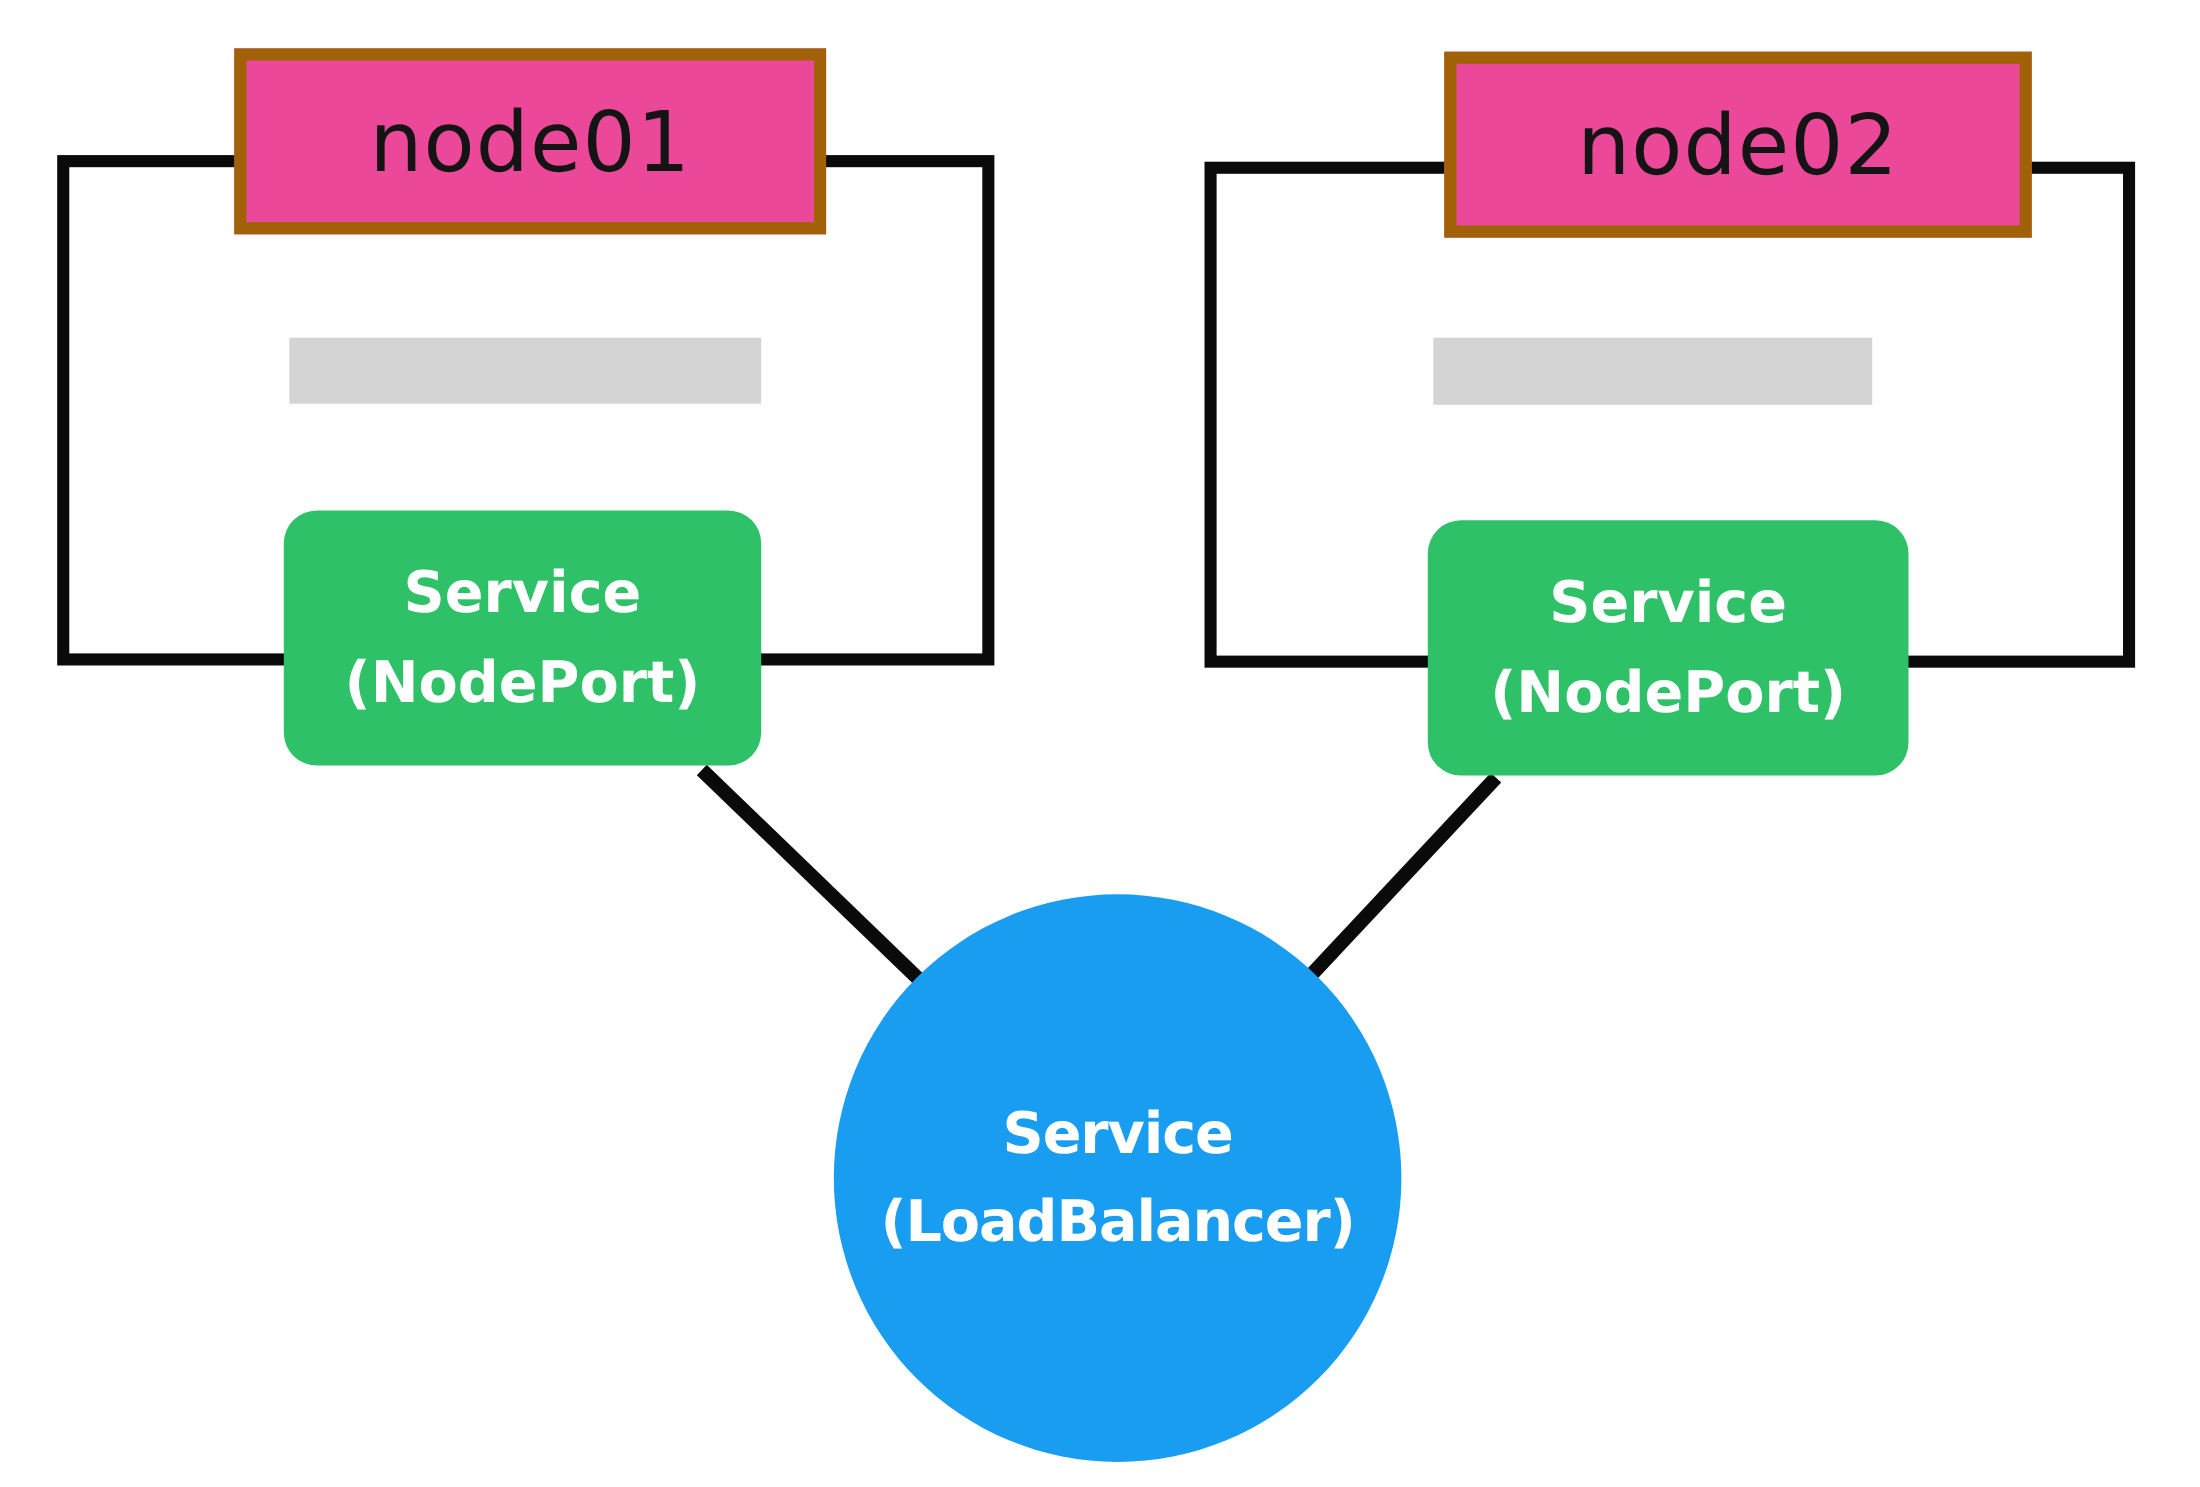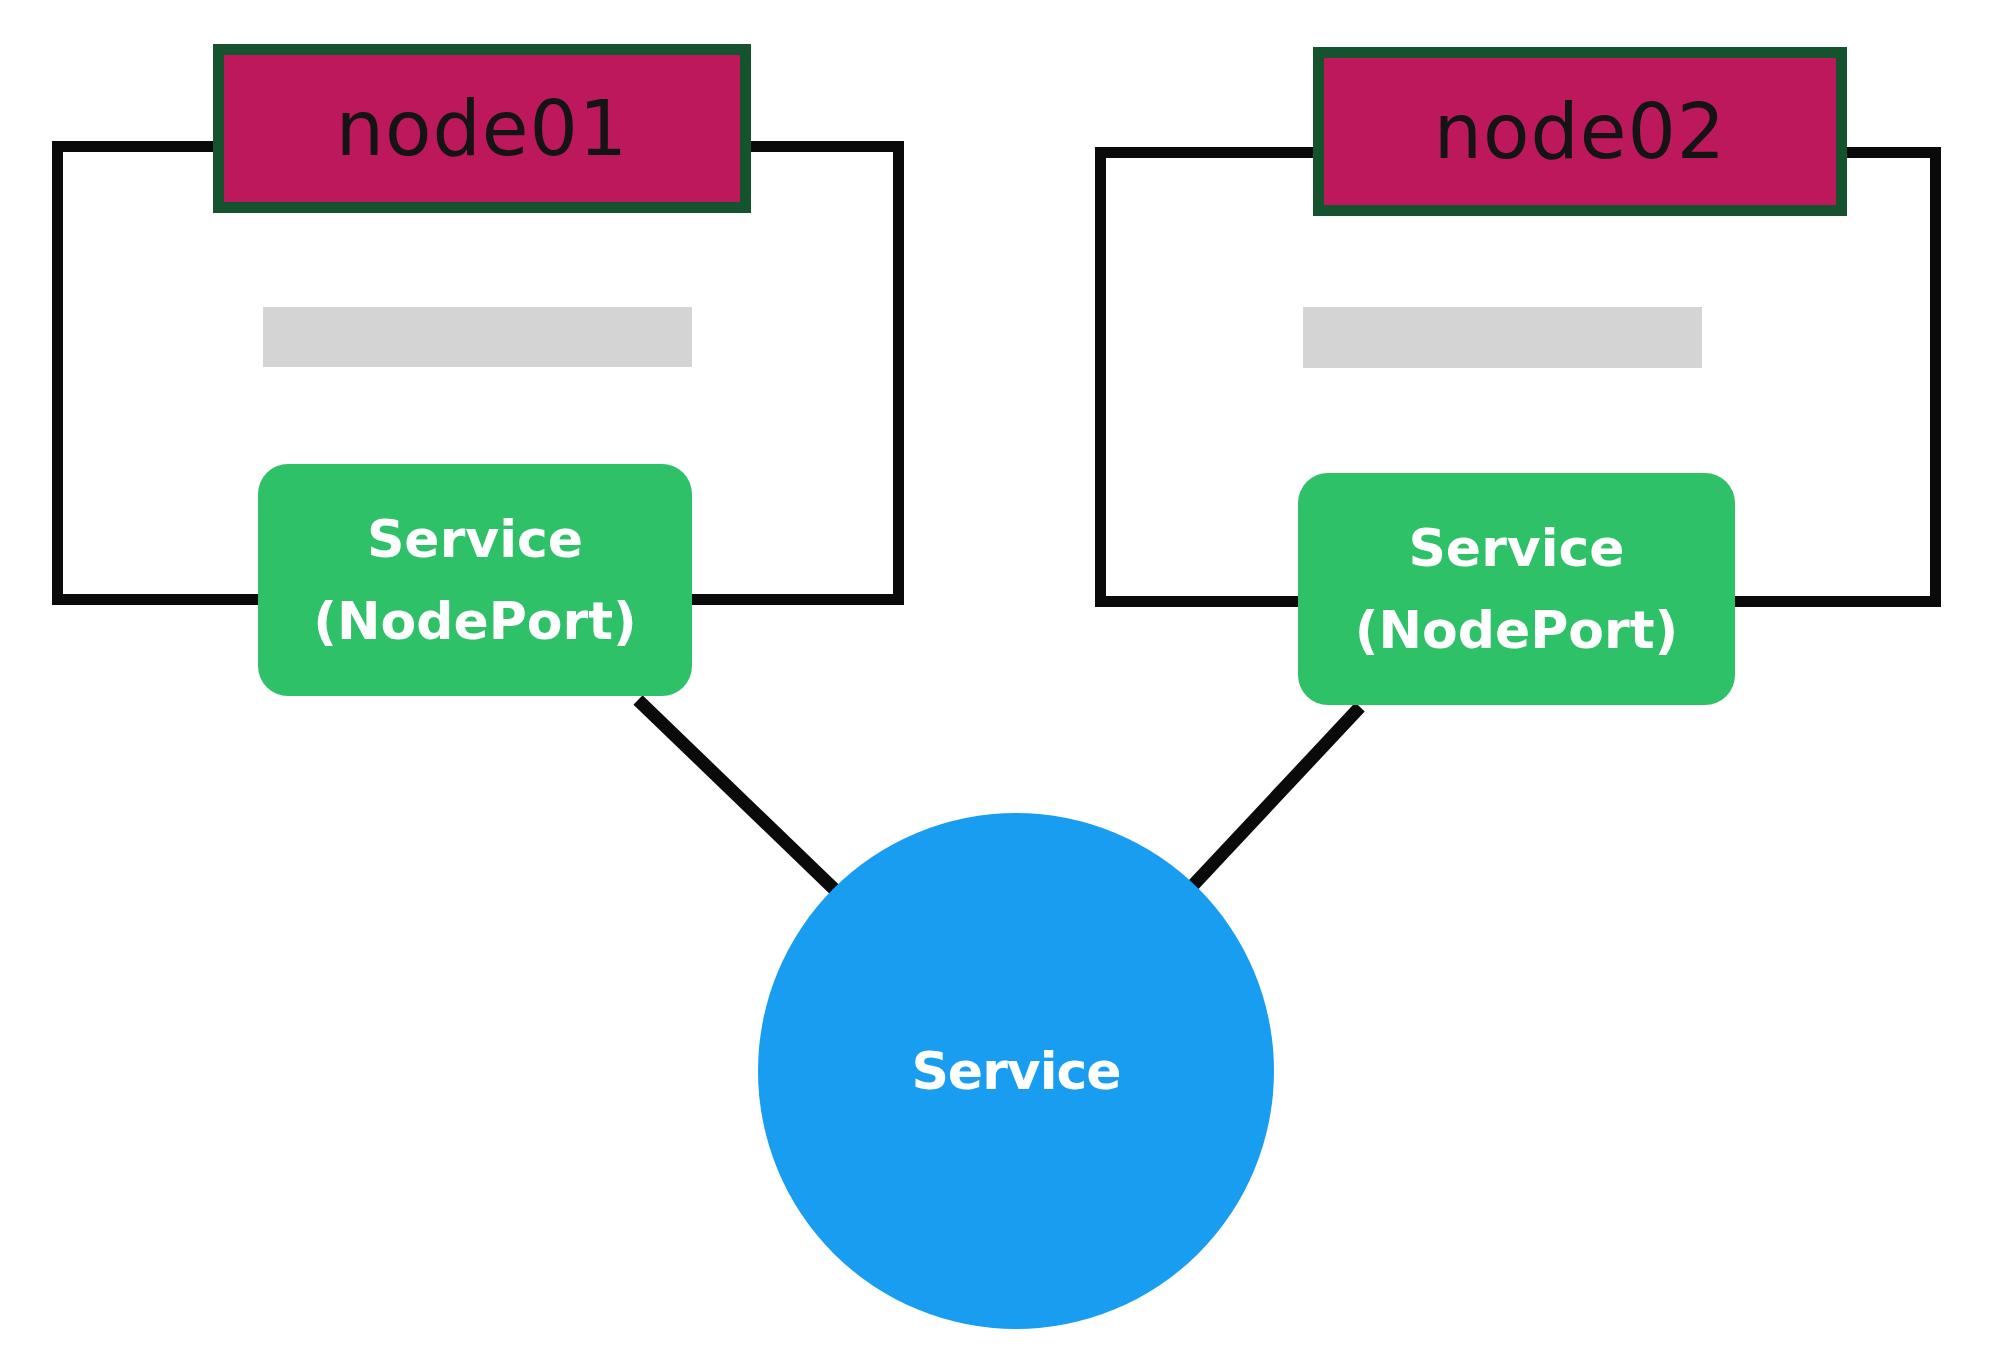--- a/index.html
+++ b/index.html
@@ -18,22 +18,22 @@
     background:transparent;
     z-index:2;
   }
   .c1{left:52px;top:141px;width:830px;height:442px;}
   .c2{left:1095px;top:147px;width:824px;height:438px;}
   .graybar{position:absolute;background:#d4d4d4;z-index:3;}
   .g1{left:263px;top:307px;width:429px;height:60px;}
   .g2{left:1303px;top:307px;width:399px;height:61px;}
   .label{
     position:absolute;
-    background:#be185d;
-    border:11px solid #14532d;
+    background:#ec4899;
+    border:11px solid #a16207;
     display:flex;align-items:center;justify-content:center;
     z-index:4;
     font-size:76px;
     color:#141414;
     letter-spacing:1px;
   }
   .l1{left:213px;top:44px;width:516px;height:147px;}
   .l2{left:1313px;top:47px;width:512px;height:147px;}
   .service{
     position:absolute;
@@ -94,15 +94,16 @@
     <span class="txt">(NodePort)</span>
   </div>
 
   <div class="service s2">
     <span class="txt">Service</span>
     <span class="txt">(NodePort)</span>
   </div>
 
   <div class="lb">
     <span class="txt">Service</span>
+    <span class="txt">(LoadBalancer)</span>
   </div>
 
 </div>
 
 </body></html>

